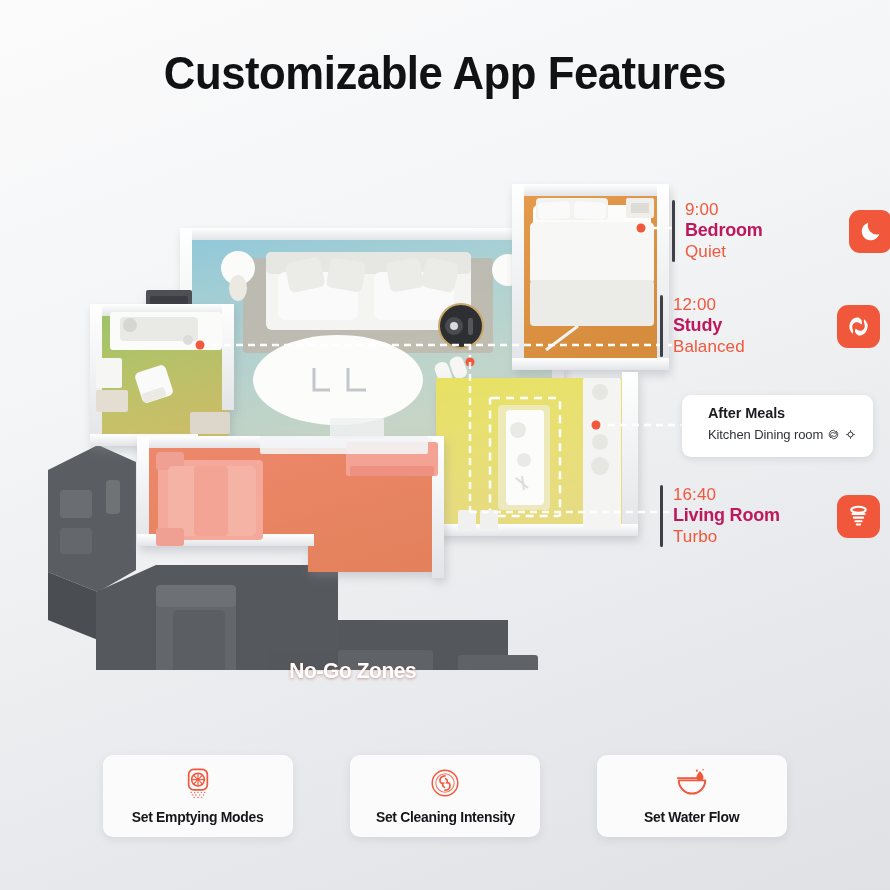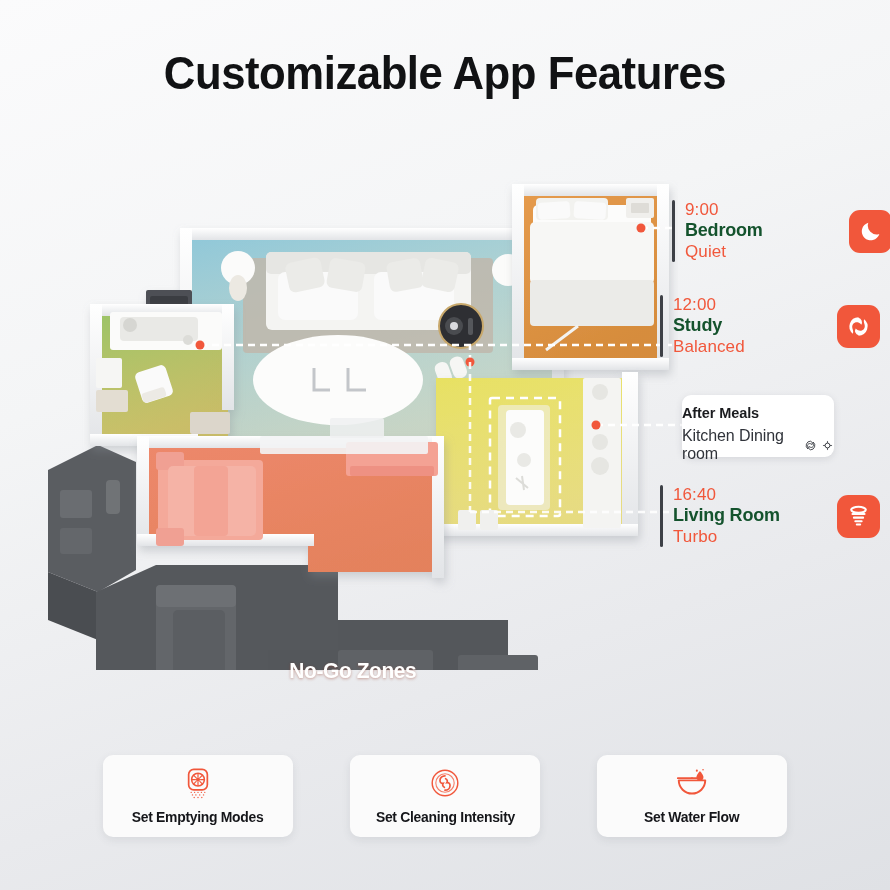--- a/index.html
+++ b/index.html
@@ -50,57 +50,56 @@
     border-radius: 2px;
     margin-right: 10px;
     flex: 0 0 auto;
   }
   .sched-text { flex: 1 1 auto; line-height: 1.18; }
   .sched-time {
     font-size: 17px; color: #f1573b; font-weight: 500;
     letter-spacing: 0.1px;
   }
   .sched-room {
-    font-size: 18px; color: #14532d; font-weight: bold;
+    font-size: 18px; color: #be185d; font-weight: bold;
     letter-spacing: -0.2px;
   }
   .sched-mode {
     font-size: 17px; color: #f1573b; font-weight: 500;
     letter-spacing: 0.1px;
   }
   .mode-icon {
     width: 43px; height: 43px;
     background: #f1573b;
     border-radius: 11px;
     display: flex; align-items: center; justify-content: center;
     flex: 0 0 auto;
     margin-left: 8px;
   }
   .mode-icon svg { display: block; }
 
   
   .meals-card {
     position: absolute;
     left: 682px; top: 395px;
-    width: 152px; height: 62px;
+    width: 191px; height: 62px;
     background: #ffffff;
     border-radius: 9px;
     box-shadow: 0 2px 7px rgba(60,65,75,0.13);
-    padding: 10px 0 0 0;
+    padding: 10px 0 0 26px;
   }
   .meals-title {
     font-size: 14.5px; font-weight: bold; color: #1b1c1f;
     letter-spacing: -0.1px;
   }
   .meals-rooms {
     margin-top: 6px;
-    font-size: 16px; color: #30333a;
+    font-size: 13px; color: #30333a;
     display: flex; align-items: center; gap: 4px;
     letter-spacing: -0.1px;
-    justify-content: flex-end;
   }
   .meals-rooms svg { display: block; flex: 0 0 auto; }
 
   
   .features {
     position: absolute;
     left: 0; bottom: 53px; width: 890px;
     display: flex; justify-content: center; gap: 57px;
   }
   .feat-card {

